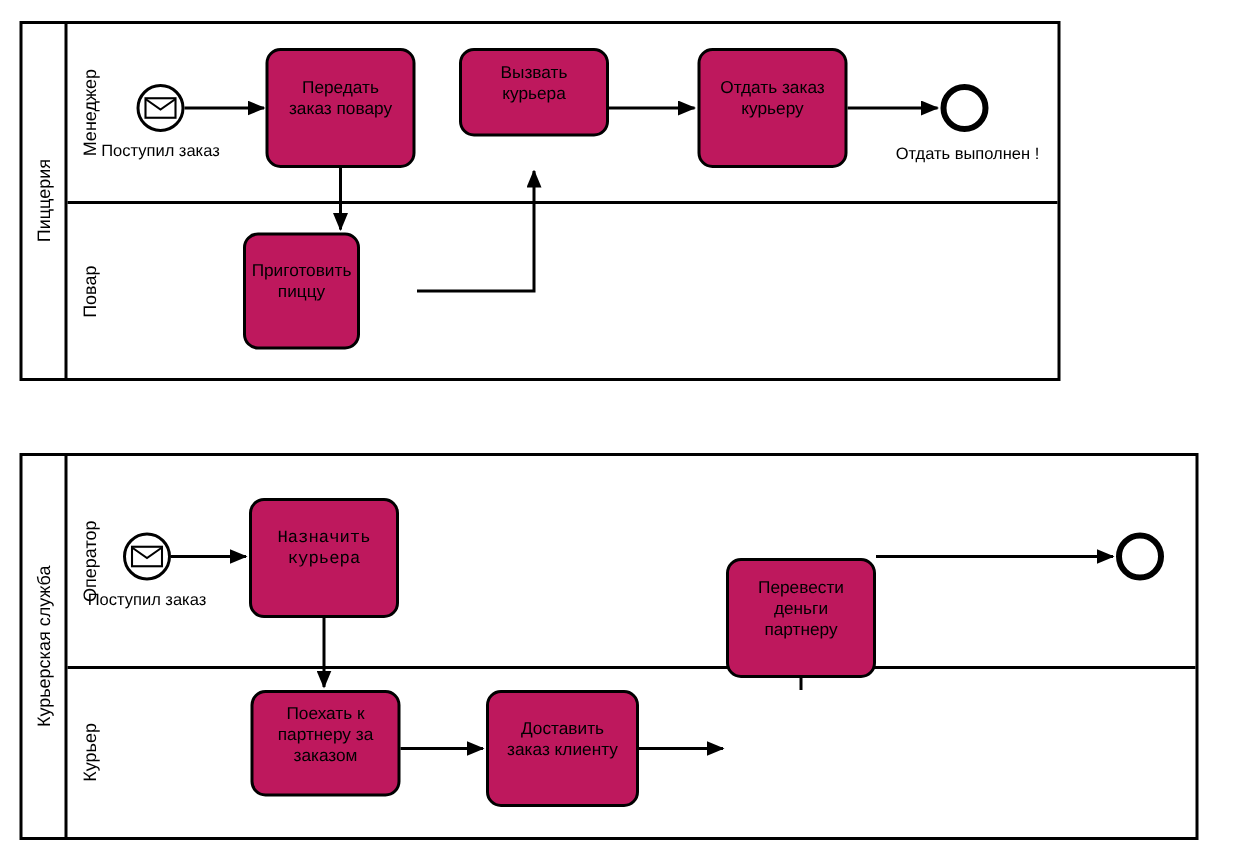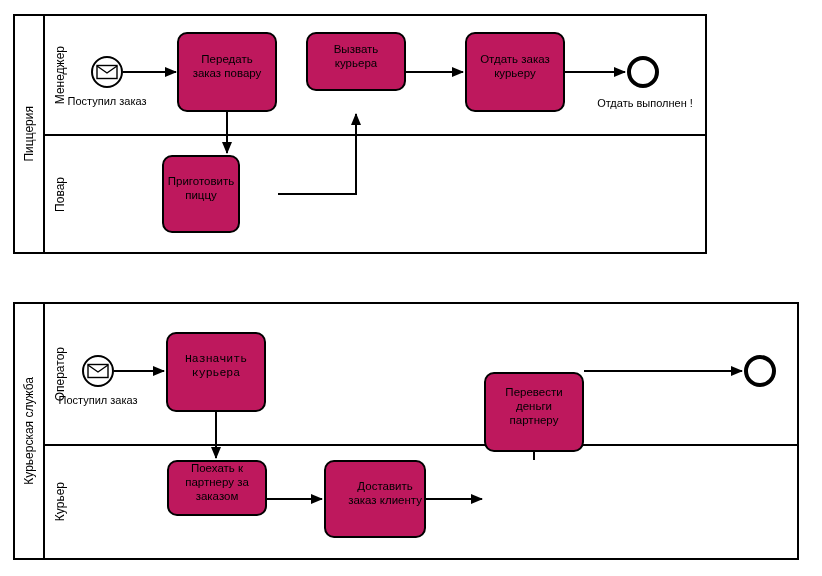--- a/index.html
+++ b/index.html
@@ -144,27 +144,27 @@
       <path d="M1,2 L11,9 L21,2" fill="none" stroke="#000" stroke-width="1.4"></path>
     </svg>
   </div>
   <div class="flow-label" style="left:53px; top:394px; width:90px;">Поступил заказ</div>
 
   <div class="task" style="left:166px; top:332px; width:100px; height:80px;font-family:Liberation Mono, monospace;">
     <span>Назначить
 курьера</span>
   </div>
 
-  <div class="task" style="left:167px; top:460px; width:100px; height:56px;">
+  <div class="task" style="left:167px; top:460px; width:100px; height:71px;">
     <span>Поехать к
 партнеру за
 заказом</span>
   </div>
 
-  <div class="task" style="left:324px; top:460px; width:102px; height:78px;justify-content:flex-end;">
+  <div class="task" style="left:324px; top:460px; width:102px; height:78px;">
     <span>Доставить
 заказ клиенту</span>
   </div>
 
 
   <div class="task" style="left:484px; top:332px; width:100px; height:80px;margin-top:40px;">
     <span>Перевести
 деньги
 партнеру</span>
   </div>

